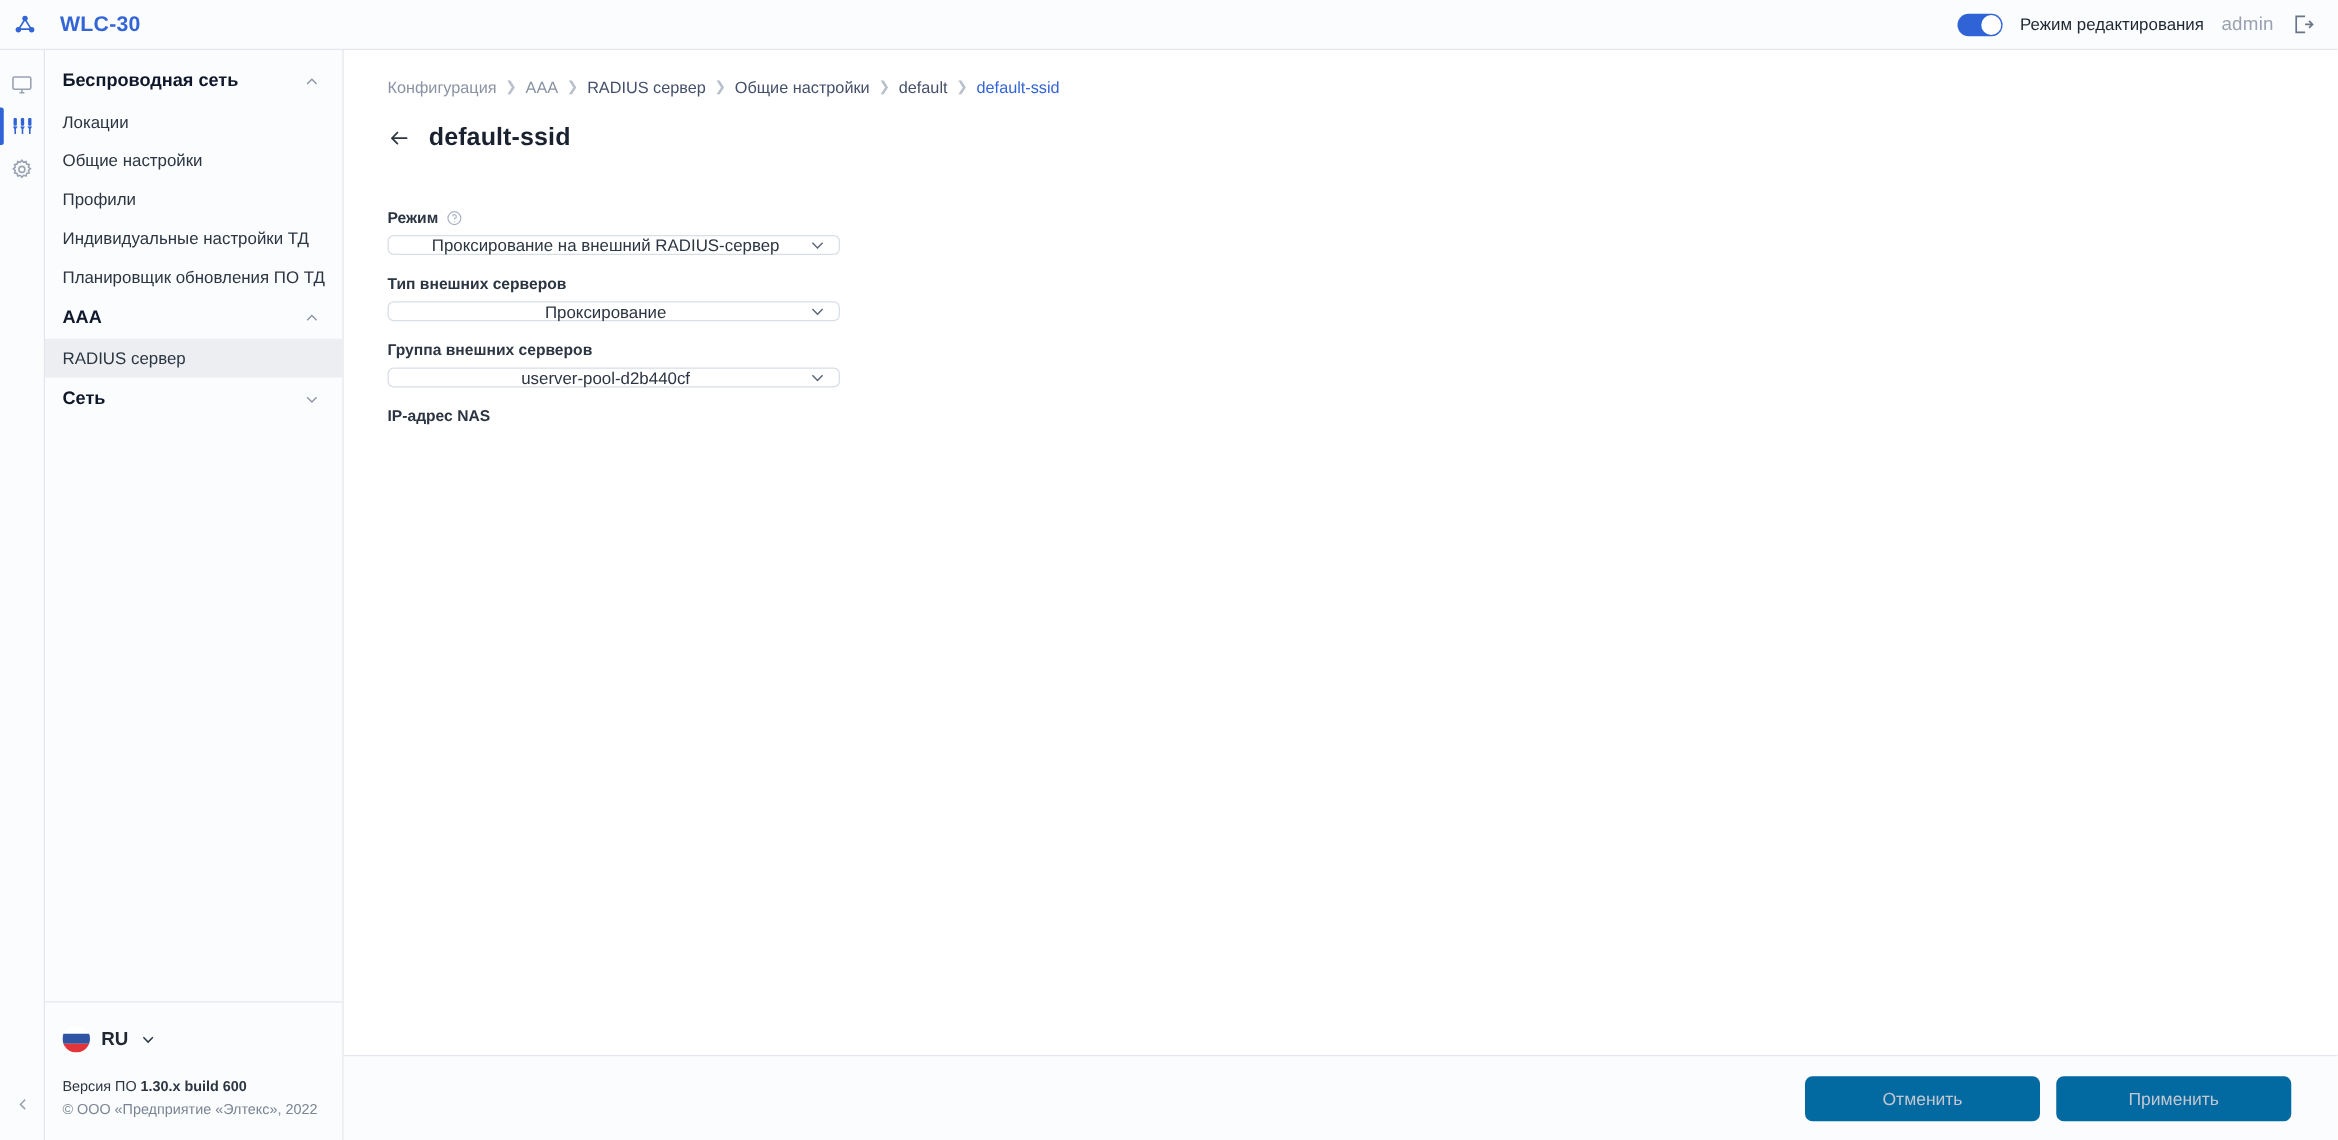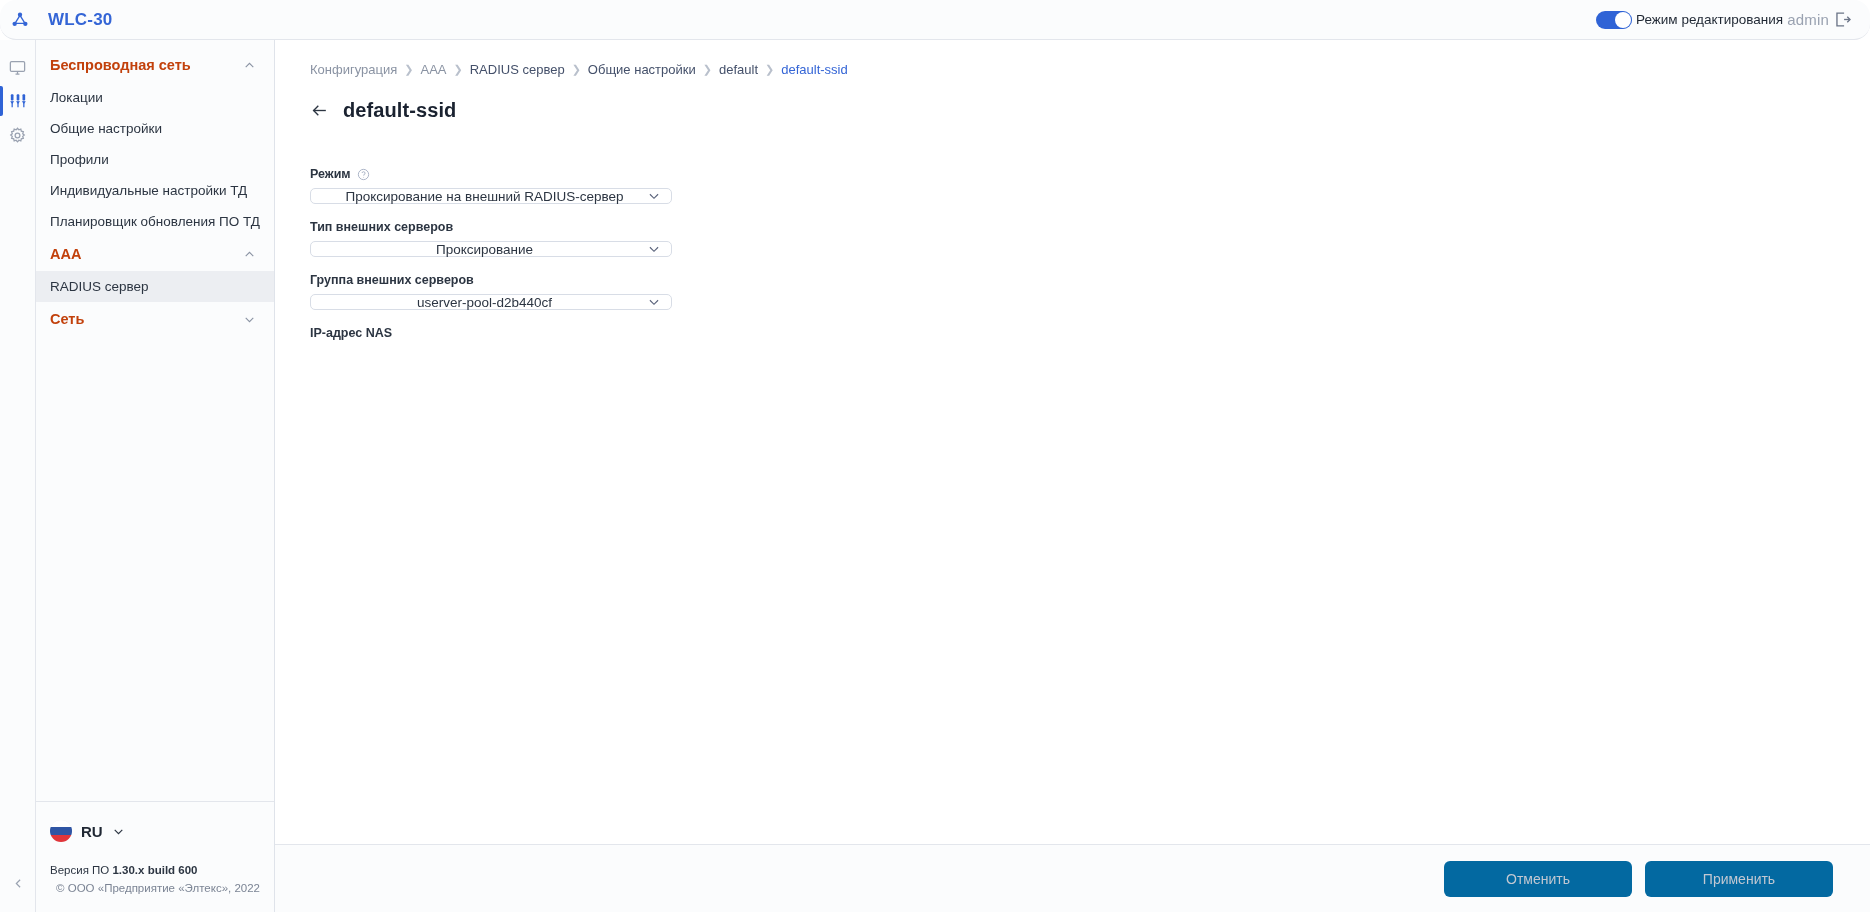--- a/index.html
+++ b/index.html
@@ -10,31 +10,31 @@
     overflow: hidden;
   }
   .app { position: relative; width: 1870px; height: 912px; display: flex; flex-direction: column; }
 
   
   .topbar {
     height: 40px; min-height: 40px;
     background: #fbfcfd;
     border-bottom: 1px solid #e3e6ec;
     display: flex; align-items: center;
-    position: relative; z-index: 5; border-radius: 16px;
+    position: relative; z-index: 5;
   }
   .brand-logo {
     width: 40px; display: flex; align-items: center; justify-content: center;
   }
   .brand-title {
     font-size: 17px; font-weight: bold; color: #3465d6;
     letter-spacing: .2px; margin-left: 8px;
   }
   .topbar-right {
-    margin-left: auto; display: flex; align-items: center; gap: 4px;
+    margin-left: auto; display: flex; align-items: center; gap: 14px;
     padding-right: 18px;
   }
   .toggle {
     width: 36px; height: 18px; border-radius: 9px; background: #2f63d6;
     position: relative; cursor: pointer; flex: none;
   }
   .toggle .knob {
     position: absolute; top: 1px; right: 1px;
     width: 16px; height: 16px; border-radius: 50%;
     background: #fff; box-shadow: 0 0 0 1px rgba(47,99,214,.35);
@@ -72,21 +72,21 @@
   .nav {
     width: 239px; min-width: 239px;
     background: #fbfcfd; border-right: 1px solid #dfe3ea;
     display: flex; flex-direction: column;
   }
   .nav-scroll { flex: 1; padding-top: 8px; overflow: hidden; }
   .nav-group {
     display: flex; align-items: center; justify-content: space-between;
     padding: 9px 18px 9px 14px; cursor: pointer;
   }
-  .nav-group span.lbl { font-size: 14.5px; font-weight: bold; color: #c2410c; }
+  .nav-group span.lbl { font-size: 14.5px; font-weight: bold; color: #0f172a; }
   .nav-group .chev { color: #8a93a3; display: flex; }
   .nav-item {
     padding: 8px 14px 8px 14px; font-size: 13.5px; color: #2c3542; cursor: pointer;
   }
   .nav-item.active { background: #eceef2; }
 
   .nav-footer { border-top: 1px solid #e3e6ec; padding: 18px 14px 0 14px; }
   .lang { display: flex; align-items: center; gap: 9px; cursor: pointer; }
   .flag {
     width: 22px; height: 22px; border-radius: 50%; overflow: hidden;
@@ -94,21 +94,21 @@
     box-shadow: 0 0 0 1px rgba(0,0,0,.07) inset;
   }
   .flag i { display: block; height: 33.34%; width: 100%; }
   .flag .w { background: #ffffff; }
   .flag .b { background: #2f55a4; }
   .flag .r { background: #e1353a; }
   .lang-code { font-size: 15px; font-weight: bold; color: #1f2733; }
   .lang .chev { color: #2c3542; display: flex; }
   .version { font-size: 11.5px; color: #2c3542; margin-top: 22px; }
   .version b { font-weight: bold; }
-  .copyright { font-size: 11.5px; color: #7b8494; margin-top: 6px; padding-bottom: 18px; text-align: right; }
+  .copyright { font-size: 11.5px; color: #7b8494; margin-top: 6px; padding-bottom: 18px; }
 
   
   .content { flex: 1; display: flex; flex-direction: column; min-width: 0; background: #fff; }
   .content-scroll { flex: 1; padding: 22px 0 0 0; overflow: hidden; text-align: center; }
 
   .breadcrumb {
     display: flex; align-items: center; gap: 7px;
     padding-left: 35px; font-size: 13px; flex-wrap: wrap;
   }
   .crumb { color: #8a93a3; cursor: pointer; }

